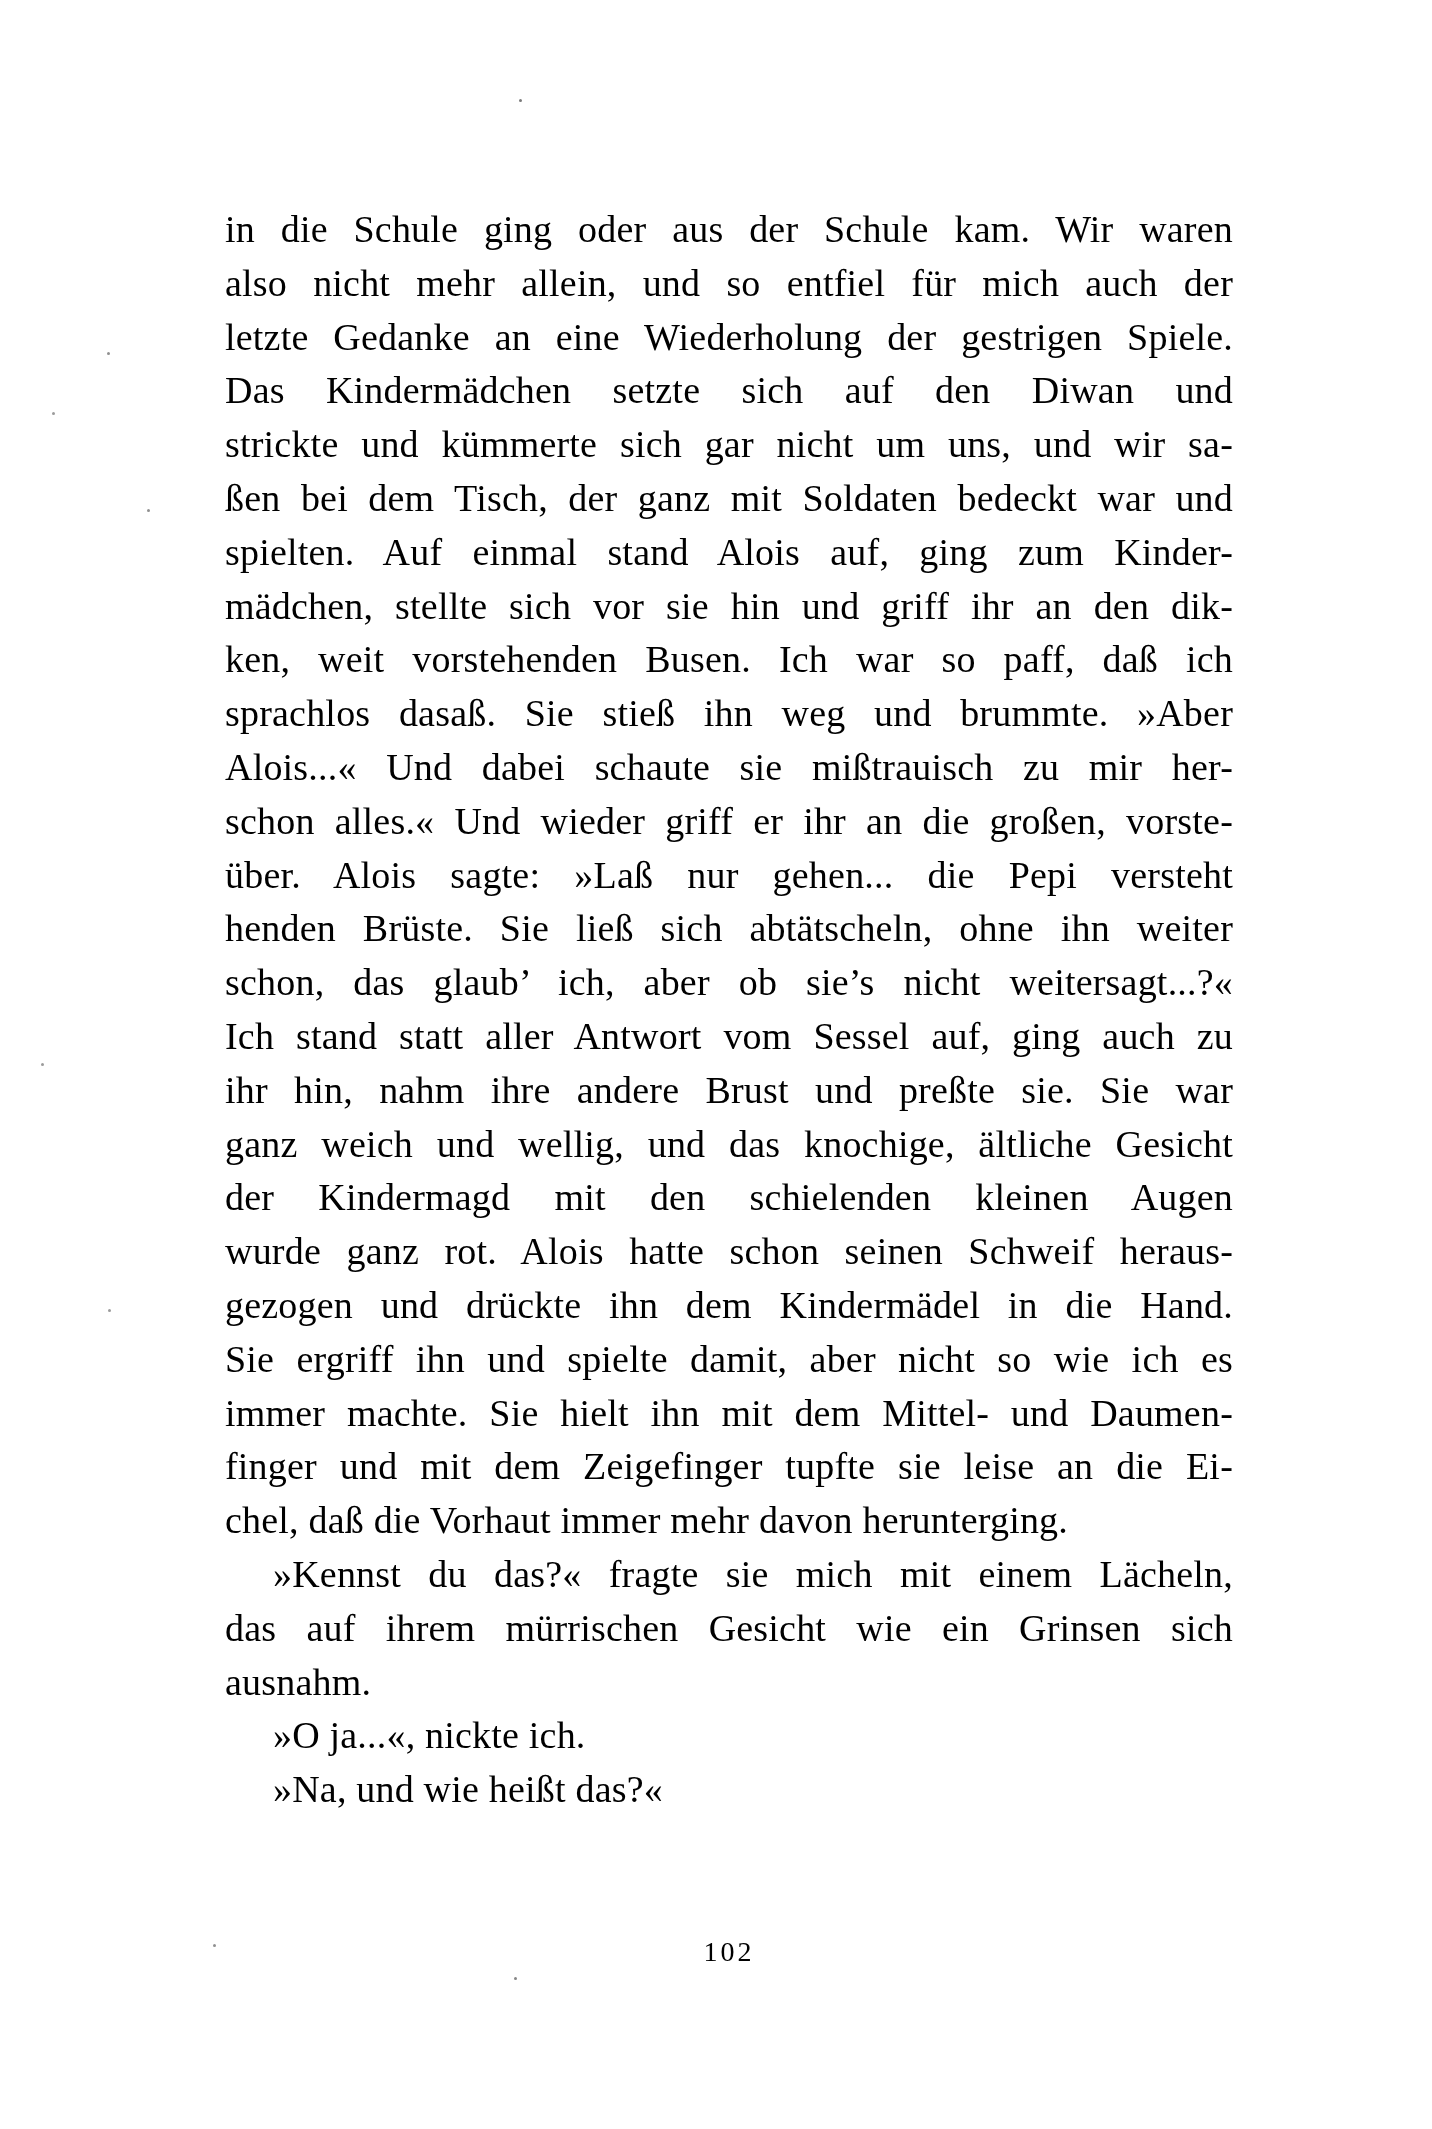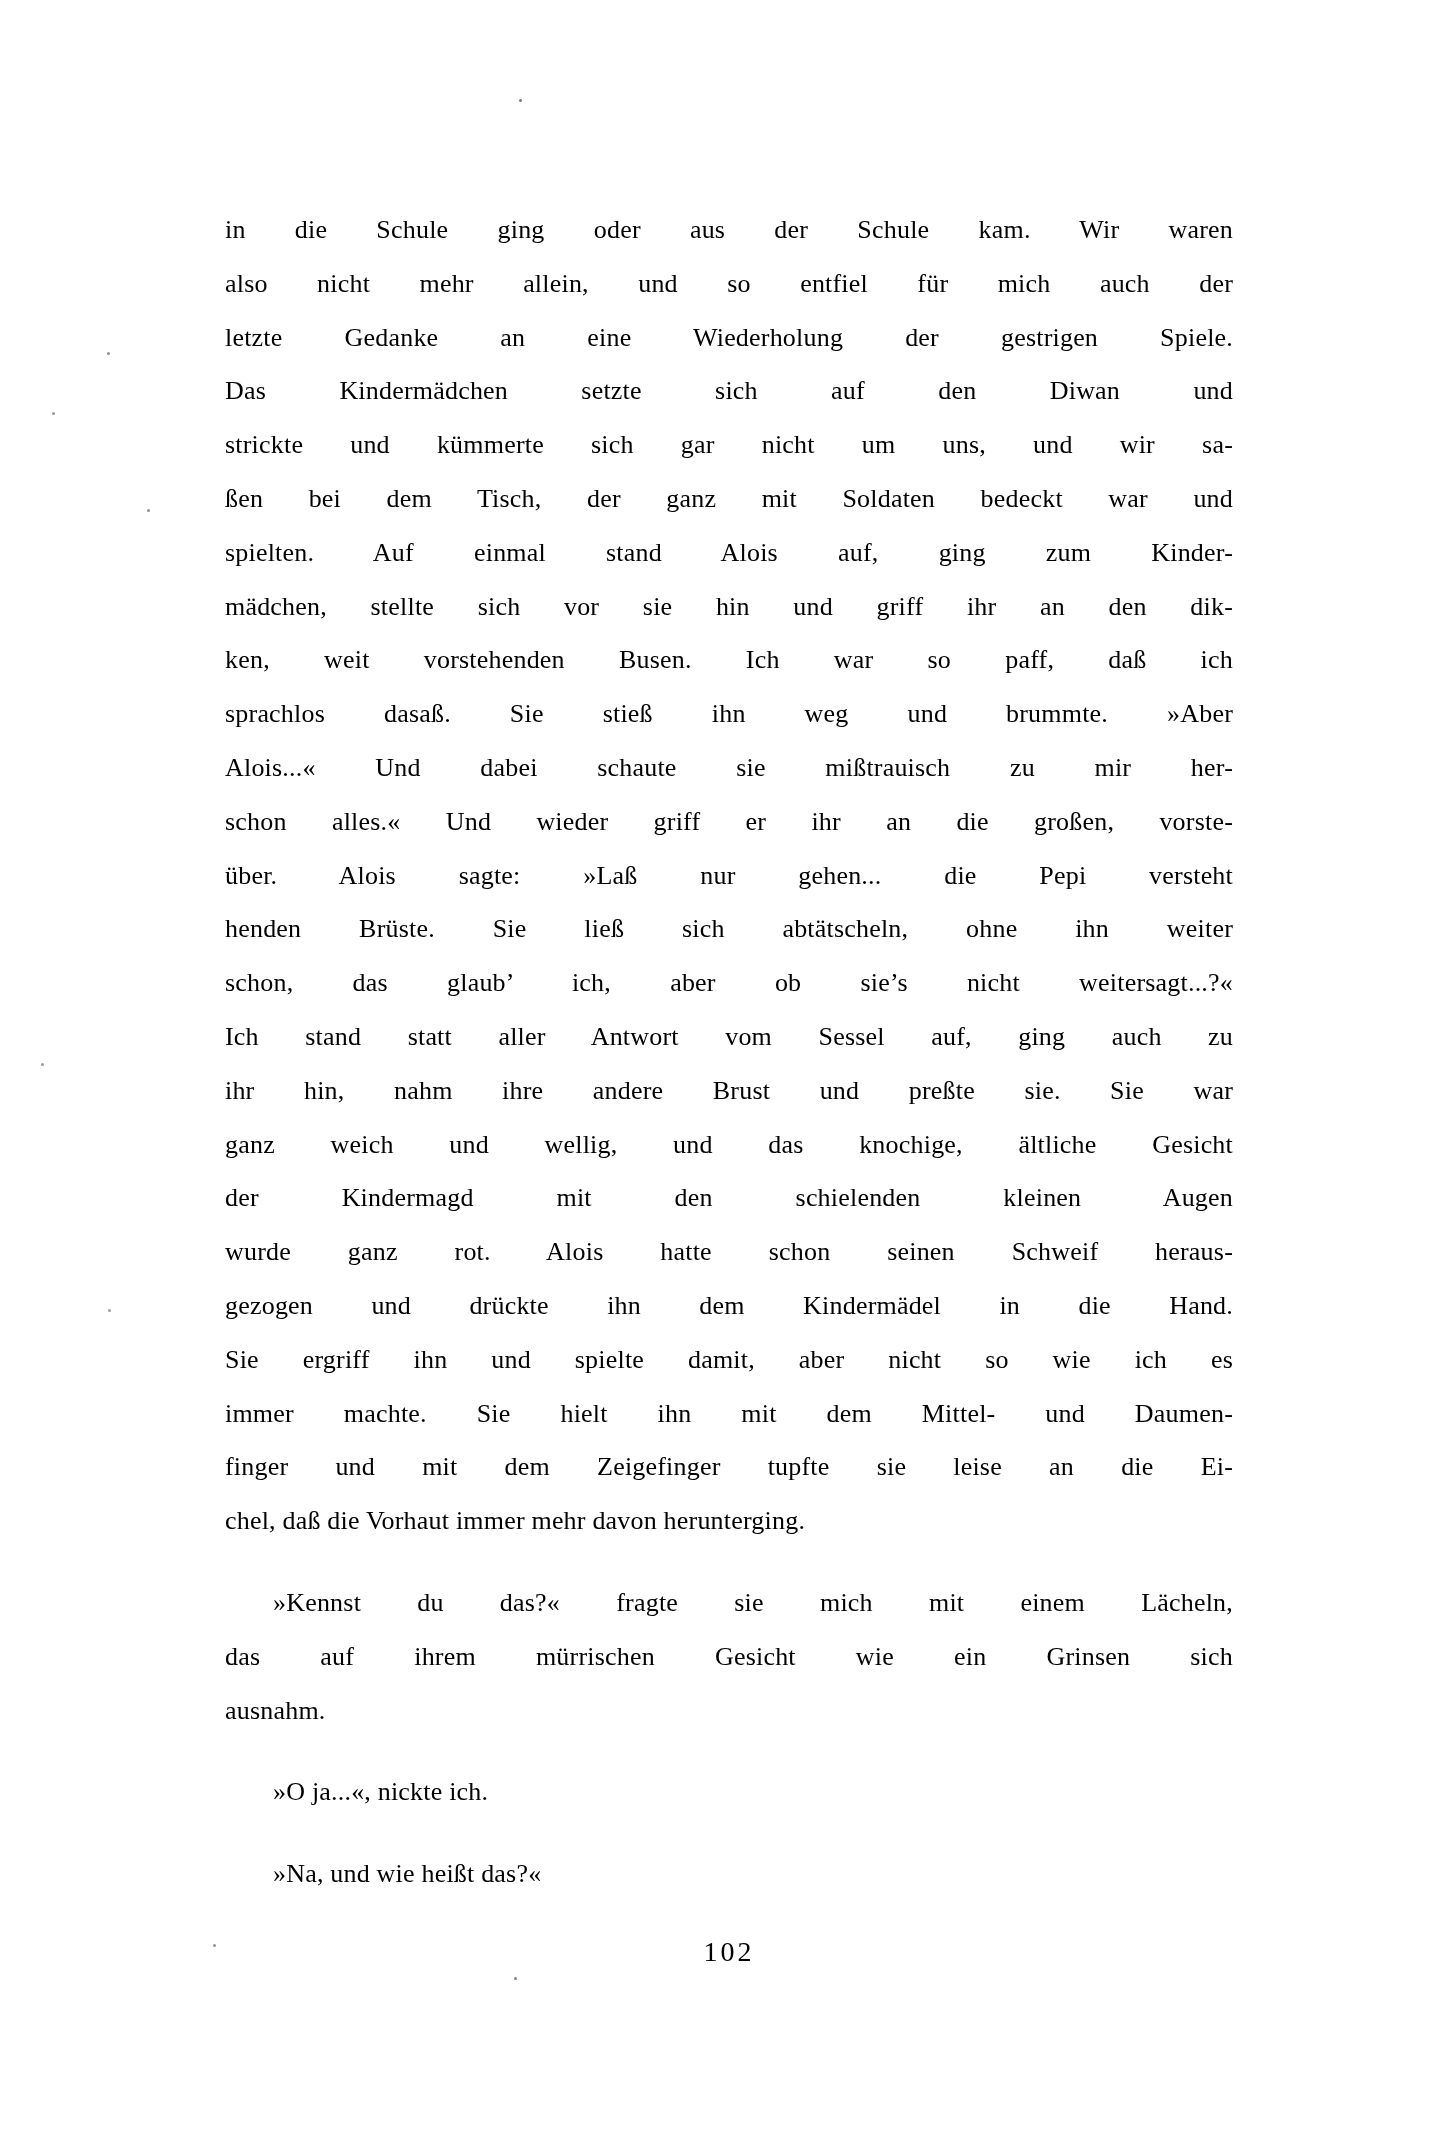--- a/index.html
+++ b/index.html
@@ -12,30 +12,30 @@
     font-family: "Liberation Serif", "DejaVu Serif", serif;
     color: #000000;
   }
   .text-block {
     position: absolute;
     left: 225px;
     top: 203px;
     width: 1008px;
   }
   .line {
-    font-size: 26px;
+    font-size: 38px;
     line-height: 53.8px;
     text-align: justify;
     text-align-last: justify;
     text-justify: inter-word;
     letter-spacing: 0.2px;
     white-space: normal;
   }
   .line.last { text-align-last: left; }
-  .line.indent { text-indent: 48px; margin-top: 28px; }
+  .line.indent { text-indent: 48px; }
   .folio {
     position: absolute;
     left: 225px;
     top: 1936px;
     width: 1008px;
     text-align: center;
     font-size: 28px;
     letter-spacing: 3px;
     font-variant-numeric: oldstyle-nums;
   }

